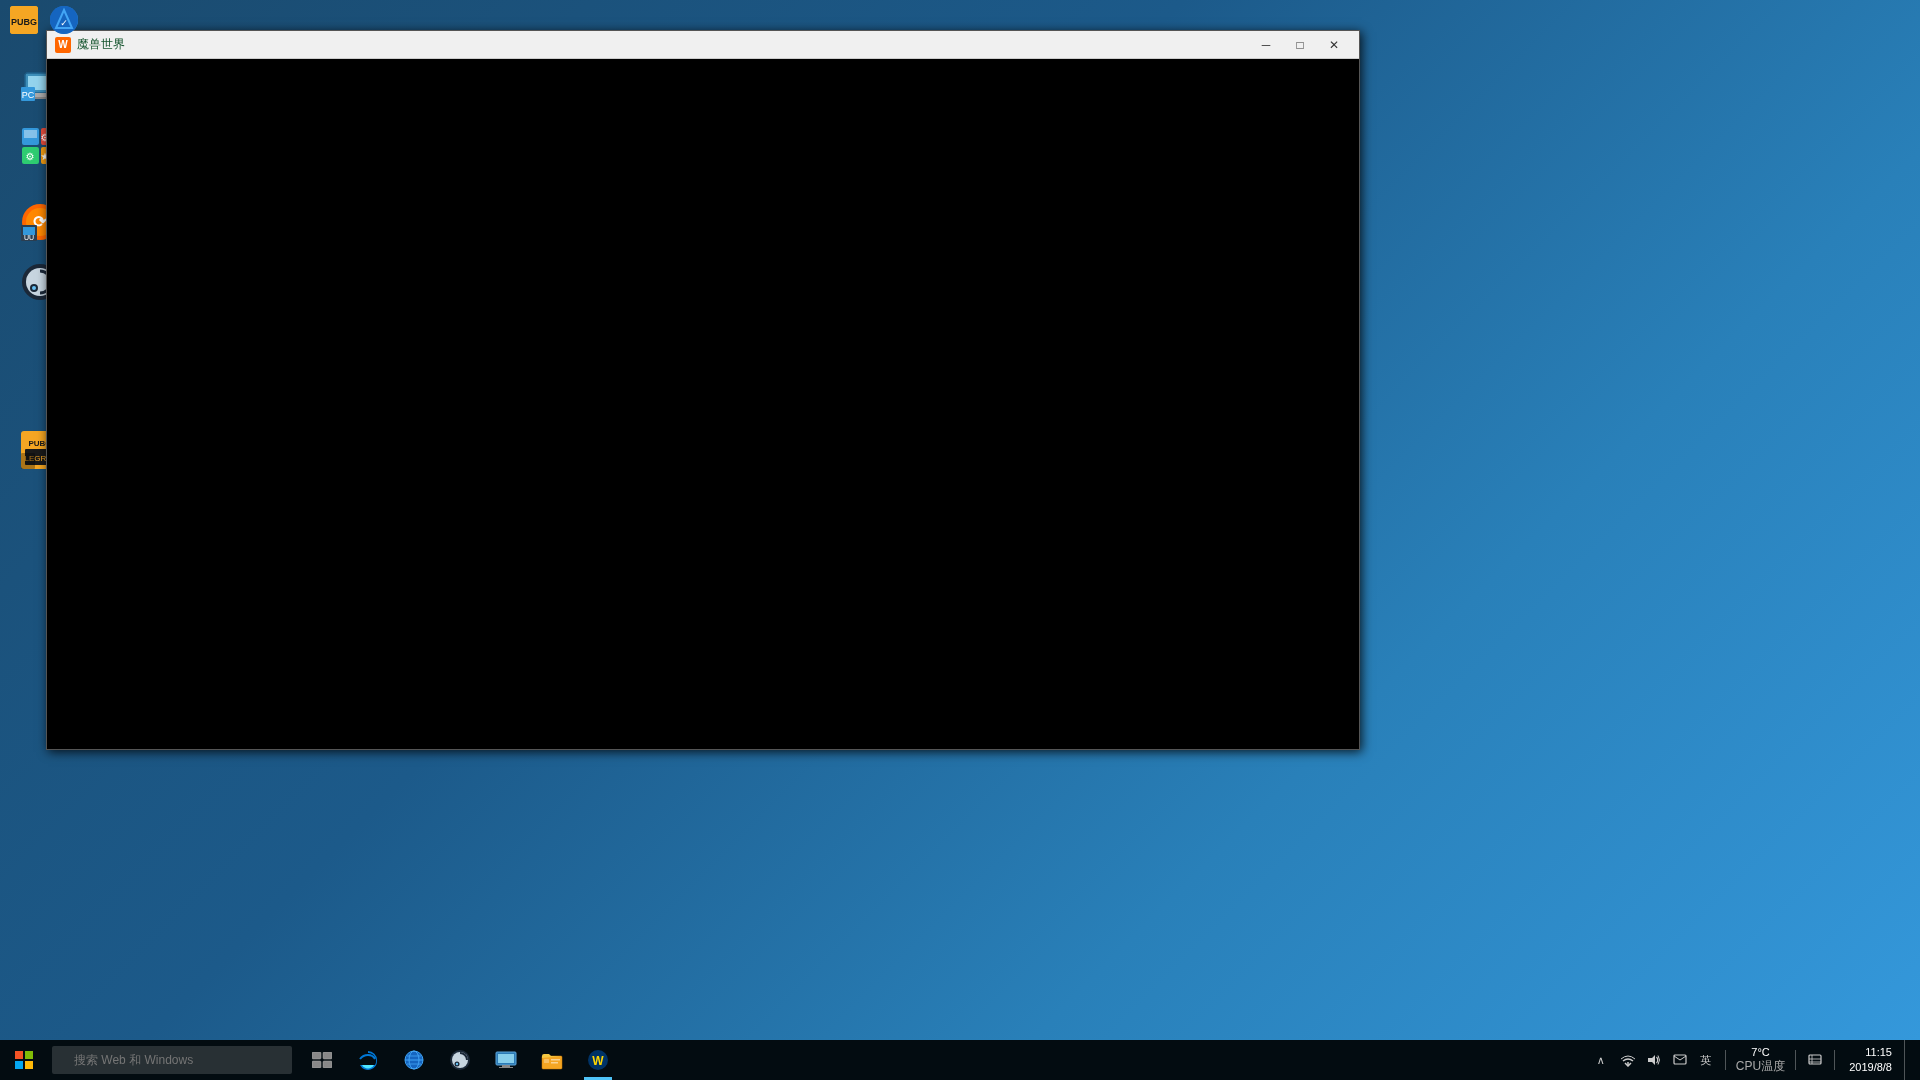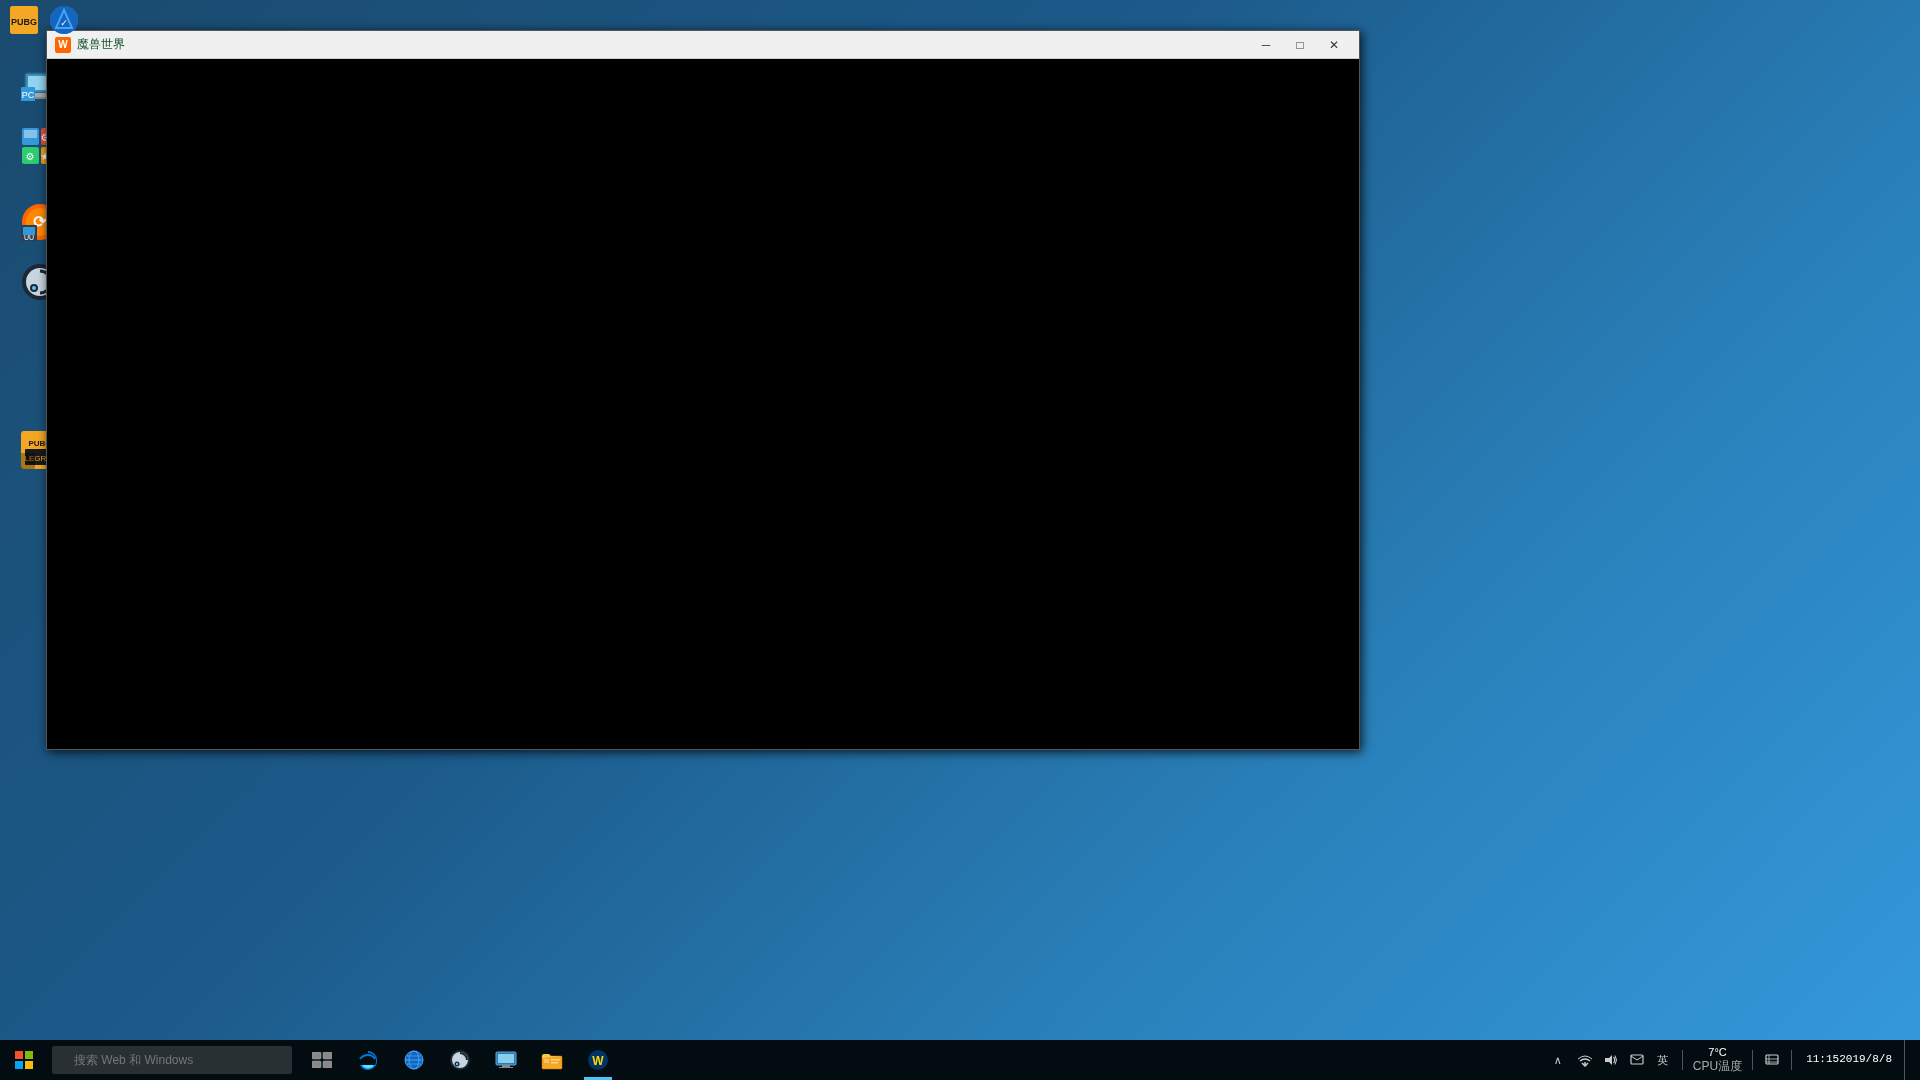--- a/index.html
+++ b/index.html
@@ -243,29 +243,28 @@
       display: flex;
       align-items: center;
       justify-content: center;
       font-size: 14px;
       color: #ccc;
       cursor: pointer;
     }
 
     .taskbar-clock {
       display: flex;
-      flex-direction: row;
+      flex-direction: column;
       align-items: flex-end;
       justify-content: center;
       color: #fff;
       font-size: 11px;
       line-height: 1.4;
       padding: 0 8px;
       cursor: pointer;
-      font-family: Liberation Mono, monospace;
     }
 
     .taskbar-show-desktop {
       width: 8px;
       height: 40px;
       border-left: 1px solid rgba(255,255,255,0.3);
       cursor: pointer;
     }
 
     

